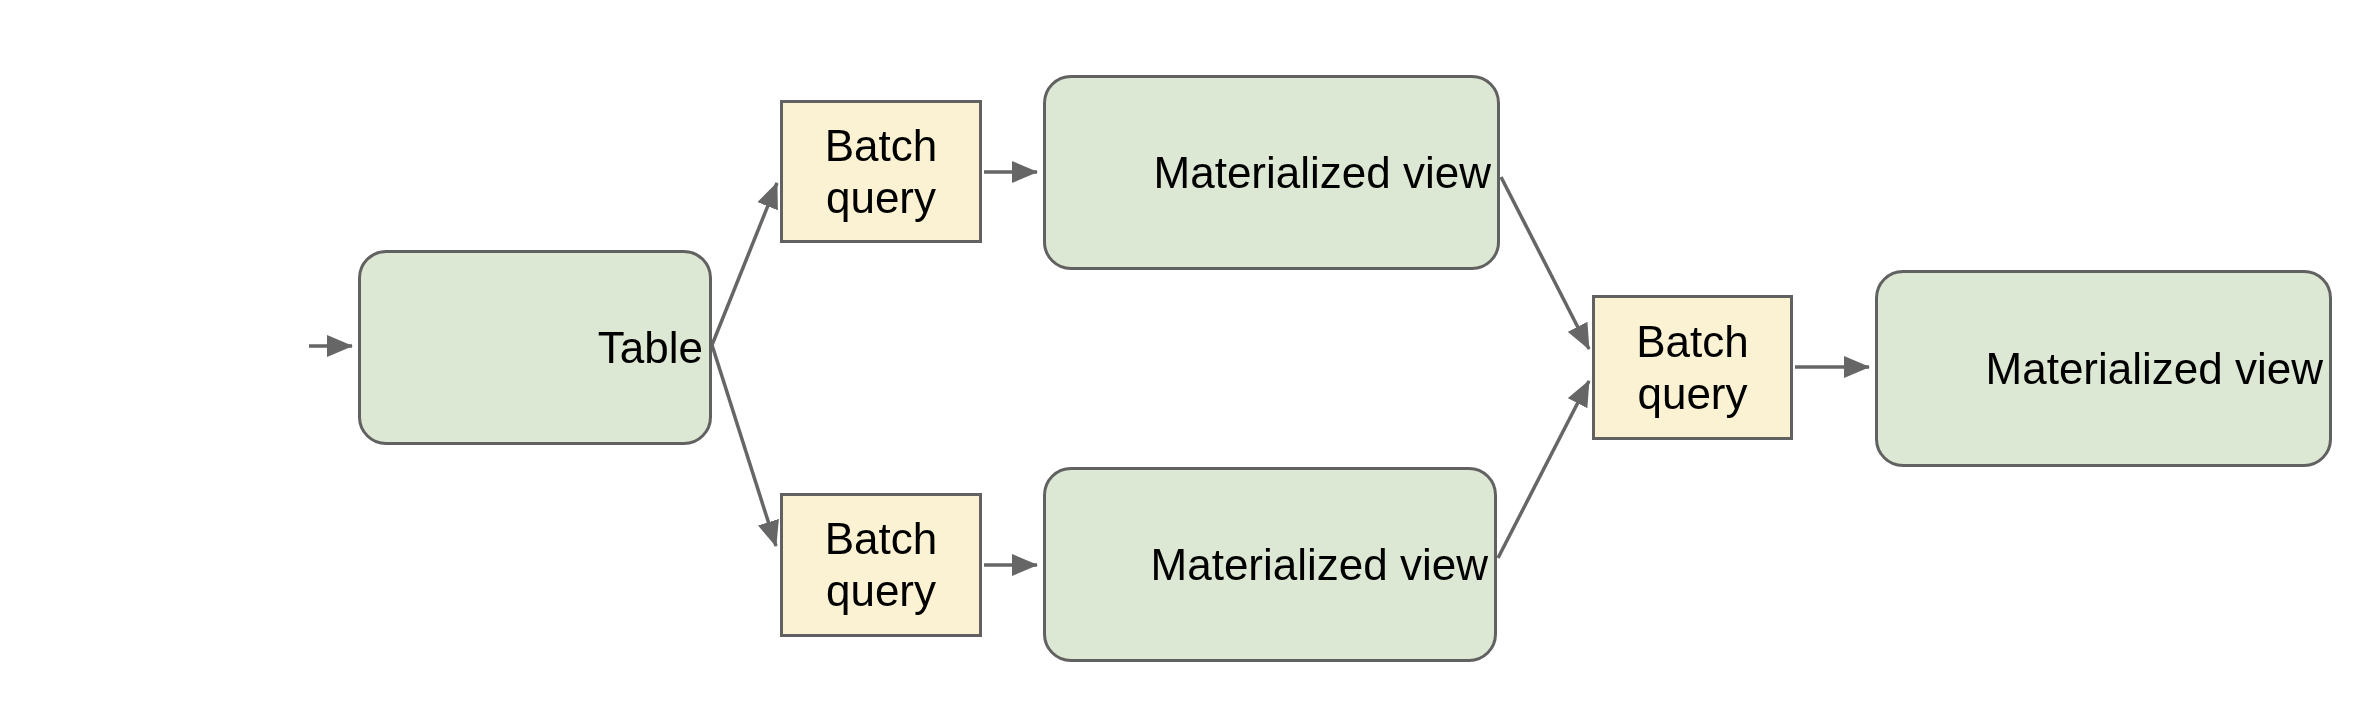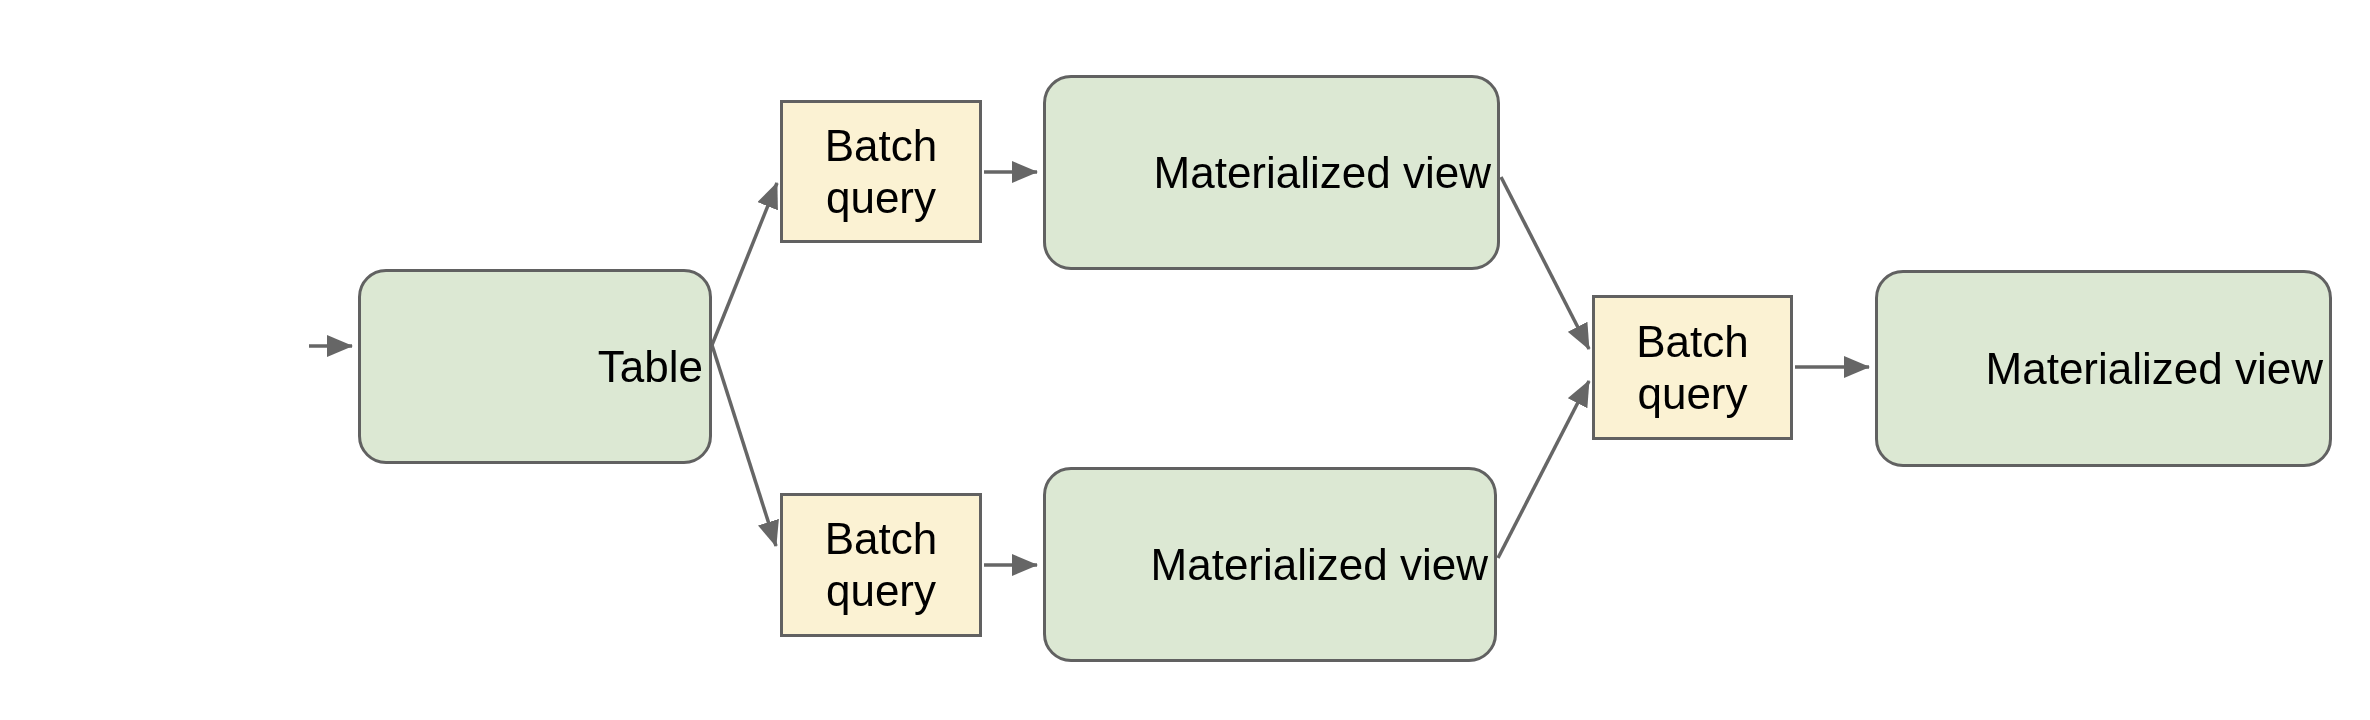--- a/index.html
+++ b/index.html
@@ -45,21 +45,21 @@
     background: var(--query-fill, #fbf2d3);
     border: 3px solid var(--query-border, #616161);
   }
   .node.rounded {
     background: var(--view-fill, #dce8d3);
     border: 3px solid var(--view-border, #616161);
     border-radius: 28px;
     justify-content: flex-end;
   }
   #n-streaming    { left: 32px;   top: 275px; width: 275px; height: 143px; }
-  #n-table        { left: 358px;  top: 250px; width: 354px; height: 195px; margin-top: 19px; }
+  #n-table        { left: 358px;  top: 250px; width: 354px; height: 195px; }
   #n-batch-top    { left: 780px;  top: 100px; width: 202px; height: 143px; }
   #n-mv-top       { left: 1043px; top: 75px;  width: 457px; height: 195px; }
   #n-batch-bottom { left: 780px;  top: 493px; width: 202px; height: 144px; }
   #n-mv-bottom    { left: 1043px; top: 467px; width: 454px; height: 195px; }
   #n-batch-merge  { left: 1592px; top: 295px; width: 201px; height: 145px; }
   #n-mv-final     { left: 1875px; top: 270px; width: 457px; height: 197px; }
 </style>
 </head>
 <body>
 

